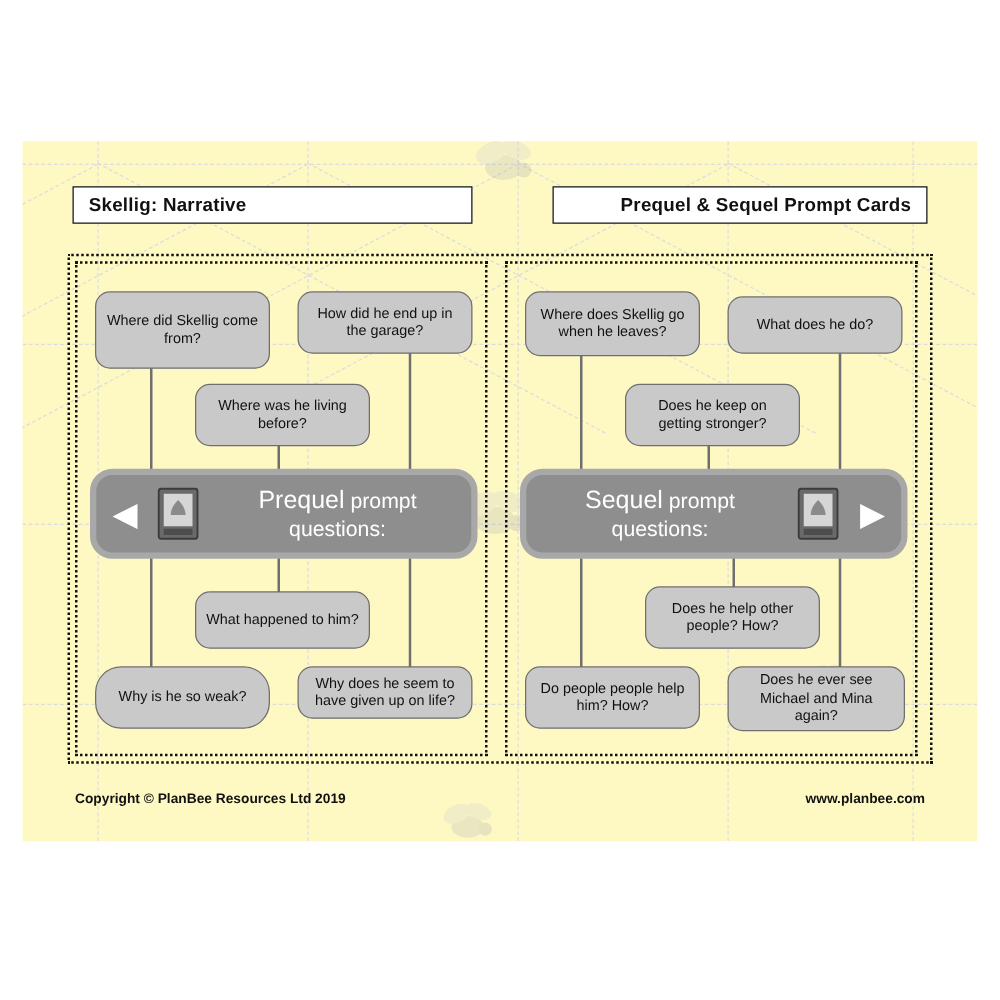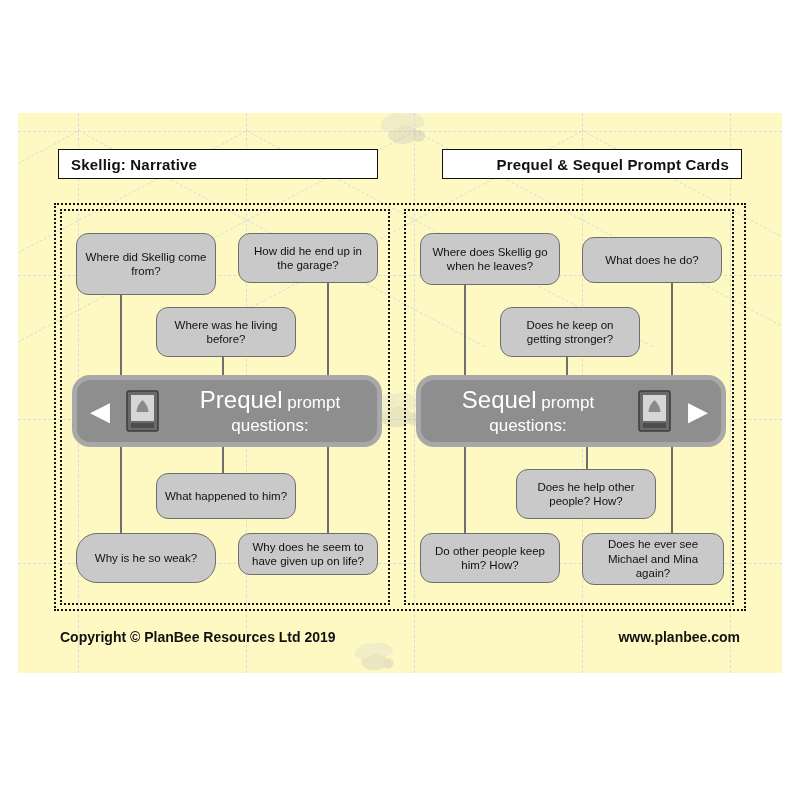--- a/index.html
+++ b/index.html
@@ -159,21 +159,21 @@
     color: #ffffff;
   }
   .banner-text {
     font-size: 17px;
     line-height: 1.25;
     color: #ffffff;
     text-align: center;
     flex: 1;
   }
   .banner-text .big {
-    font-size: 24px;
+    font-size: 20px;
   }
 
   .arrow {
     width: 46px;
     display: flex;
     align-items: center;
     justify-content: center;
     color: #ffffff;
     font-size: 26px;
     line-height: 1;
@@ -191,21 +191,21 @@
   .conn {
     position: absolute;
     background: #6f6f6f;
   }
   .conn-v { width: 1.5px; }
 
   
   .footer-left, .footer-right {
     position: absolute;
     bottom: 28px;
-    font-size: 14px;
+    font-size: 11px;
     font-weight: bold;
     color: #111;
     text-align: center;
   }
   .footer-left { left: 42px; }
   .footer-right { right: 42px; }
 </style>
 </head>
 <body>
 
@@ -382,21 +382,21 @@
             </svg>
           </div>
           <div class="arrow">▶</div>
         </div>
 
         <div class="bubble" style="left:110px; top:258px; width:140px; height:50px;">
           <span>Does he help other people? How?</span>
         </div>
 
         <div class="bubble" style="left:14px; top:322px; width:140px; height:50px;">
-          <span>Do other people keep him? How?</span>
+          <span>Do people people help him? How?</span>
         </div>
 
         <div class="bubble" style="left:176px; top:322px; width:142px; height:52px;">
           <span>Does he ever see Michael and Mina again?</span>
         </div>
 
       </div>
     </div>
 
     <div class="footer-left">Copyright © PlanBee Resources Ltd 2019</div>

